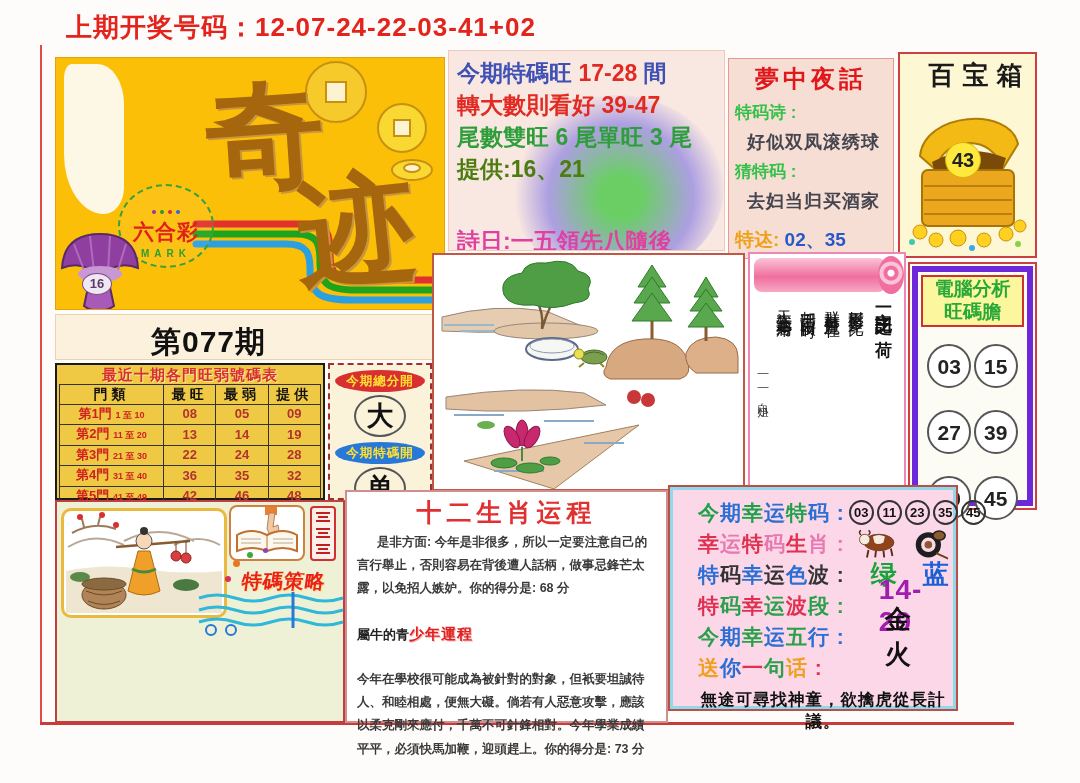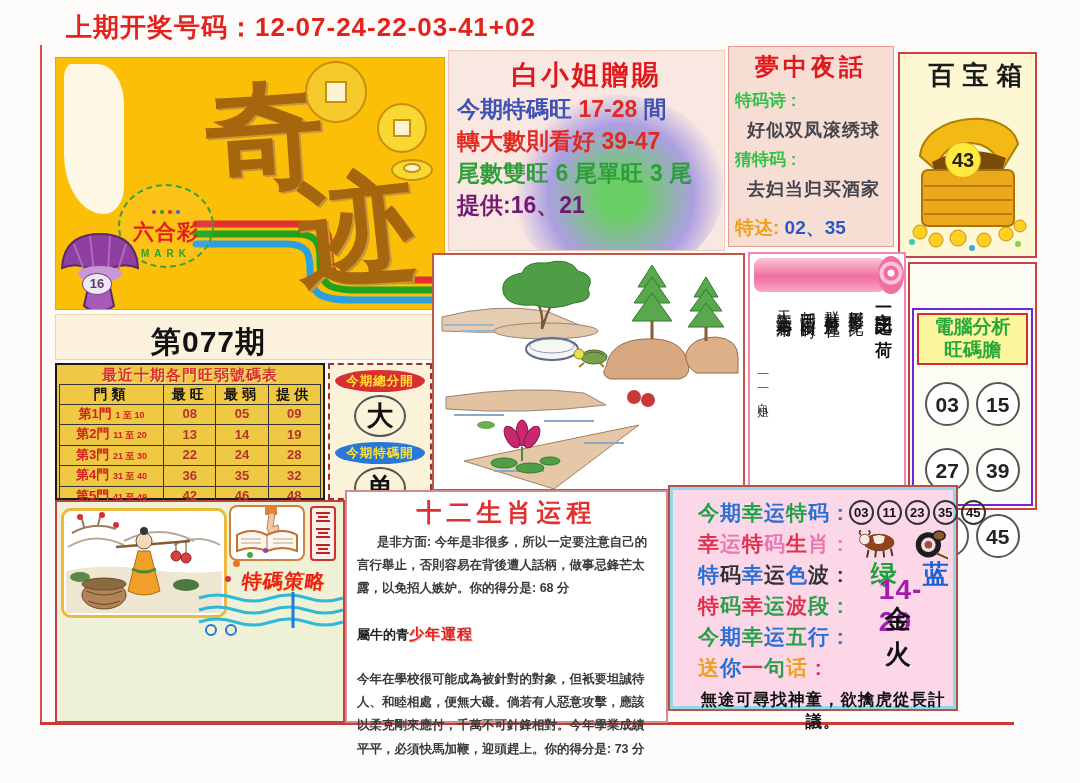--- a/index.html
+++ b/index.html
@@ -33,24 +33,24 @@
   .issue-bar { left:55px; top:314px; width:390px; height:46px; background:#fcf1dd; border:1px solid #ecd2ae; }
   .issue-text { left:95px; top:7px; font-size:30px; font-weight:900; color:#111; letter-spacing:1px; }
 
   
   .tips { left:448px; top:50px; width:277px; height:201px; background:#f9e7e1; border:1px solid #f0c8bc; overflow:hidden; padding-top:6px; }
   .tips-blob { left:60px; top:44px; width:215px; height:185px; border-radius:50%;
     background: radial-gradient(circle at 52% 55%, rgba(70,200,70,.8) 0 14%, rgba(110,100,225,.55) 48%, rgba(110,100,225,0) 70%); }
   .tips-title { text-align:center; color:#e0181c; font-weight:900; font-size:27px; letter-spacing:3px; position:relative; }
   .tips-line { position:relative; padding-left:8px; font-weight:900; font-size:23px; line-height:32px; white-space:nowrap; }
   .c-blue { color:#3f51b5; } .c-red { color:#e02a22; } .c-green { color:#2e9e3a; }
-  .c-purple { color:#701a75; } .c-magenta { color:#e040a0;margin-top:40px; }
-
-  
-  .dream { left:728px; top:46px; width:166px; height:201px; background:#f7ded5; border:1px solid #e89a90; padding:4px 6px; }
+  .c-purple { color:#4d7c0f; } .c-magenta { color:#e040a0;margin-top:40px; }
+
+  
+  .dream { left:728px; top:58px; width:166px; height:201px; background:#f7ded5; border:1px solid #e89a90; padding:4px 6px; }
   .dream-title { text-align:center; color:#e0181c; font-weight:900; font-size:24px; letter-spacing:4px; }
   .dream-label { color:#35c04a; font-weight:900; font-size:17px; margin-top:6px; }
   .dream-poem { color:#45454f; font-size:18px; font-weight:700; margin-top:6px; padding-left:12px; letter-spacing:1px; }
   .dream-send { margin-top:14px; font-weight:900; font-size:19px; }
   .send-label { color:#f0a018; } .send-nums { color:#2858c8; }
 
   
   .treasure { left:898px; top:52px; width:139px; height:206px; background:#fdf7d4; border:2px solid #cc4040; }
   .treasure-title { text-align:center; font-family:"Liberation Serif", serif; font-weight:700; font-size:26px; color:#1a1a1a; letter-spacing:8px; padding:4px 0 0 24px; }
   .chest-num { left:45px; top:88px; width:36px; height:36px; background:#ffe93c; border:1px solid #d8b008; border-radius:50%; text-align:center; line-height:34px; font-size:20px; font-weight:700; color:#222; }
@@ -62,21 +62,21 @@
   .scroll-box { left:748px; top:252px; width:158px; height:258px; background:#ffffff; border:2px solid #ef87b5; }
   .scroll-bar { left:4px; top:4px; width:132px; height:34px; border-radius:8px; background:linear-gradient(#fbc3d8,#ef6f9e 55%,#f8a8c4); }
   .scroll-curl { left:128px; top:2px; width:26px; height:38px; border-radius:50%; background:radial-gradient(circle at 50% 45%, #fff 0 3px, #ef6f9e 4px 7px, #fbc3d8 8px 11px, #ef6f9e 12px); }
   .scroll-text { left:6px; top:44px; right:6px; bottom:4px; writing-mode:vertical-rl; text-orientation:upright; color:#141414; font-size:16px; }
   .scroll-col { margin:0 3px; letter-spacing:2px; }
   .scroll-col.first { font-weight:900; font-size:17px; margin-left:6px; }
   .scroll-col.sig { font-size:11px; text-indent:68px; color:#333; }
 
   
   .analysis { left:908px; top:262px; width:129px; height:248px; background:#fcfcf4; border:2px solid #cc4040; }
-  .analysis-inner { position:absolute; inset:2px; border:2px solid #6d28d9;margin-top:42px; }
+  .analysis-inner { position:absolute; inset:2px; border:6px solid #6d28d9; }
   .analysis-title { margin:3px; background:#fcf79e; border:2px solid #d03030; text-align:center; color:#28a838; font-weight:900; font-size:19px; line-height:1.2; padding:1px 0; }
   .num-grid { display:grid; grid-template-columns:1fr 1fr; justify-items:center; row-gap:22px; padding:14px 8px 0; }
   .num-ball { width:44px; height:44px; border:2px solid #555; border-radius:50%; background:#fff; text-align:center; line-height:41px; font-size:21px; font-weight:700; color:#222; }
 
   
   .hot-panel { left:55px; top:363px; width:270px; height:137px; background:#efc844; border:2px solid #1a1a1a; padding:1px 2px; }
   .hot-title { text-align:center; color:#d83030; font-weight:900; font-size:15px; letter-spacing:1px; text-shadow:1px 1px 0 #f8e8a0; line-height:18px; }
   table.hot { width:100%; border-collapse:collapse; }
   table.hot th, table.hot td { border:1px solid #333; text-align:center; font-size:13px; font-weight:700; padding:0; line-height:18.5px; }
   table.hot th { color:#111; font-size:14px; letter-spacing:4px; }
@@ -163,21 +163,20 @@
     </svg>
     <div class="abs mushroom-num">16</div>
   </div>
 
   <div class="abs issue-bar">
     <div class="abs issue-text">第077期</div>
   </div>
 
   <div class="abs tips">
     <div class="abs tips-blob"></div>
-    <div class="tips-title">白小姐贈賜</div>
     <div class="tips-line"><span class="c-blue">今期特碼旺 </span><span class="c-red">17-28</span><span class="c-blue"> 間</span></div>
     <div class="tips-line c-red">轉大數則看好 39-47</div>
     <div class="tips-line c-green">尾數雙旺 6 尾單旺 3 尾</div>
     <div class="tips-line c-purple">提供:16、21</div>
     <div class="tips-line c-magenta">詩日:一五領先八隨後</div>
   </div>
 
   <div class="abs dream">
     <div class="dream-title">夢中夜話</div>
     <div class="dream-label">特码诗 :</div>

